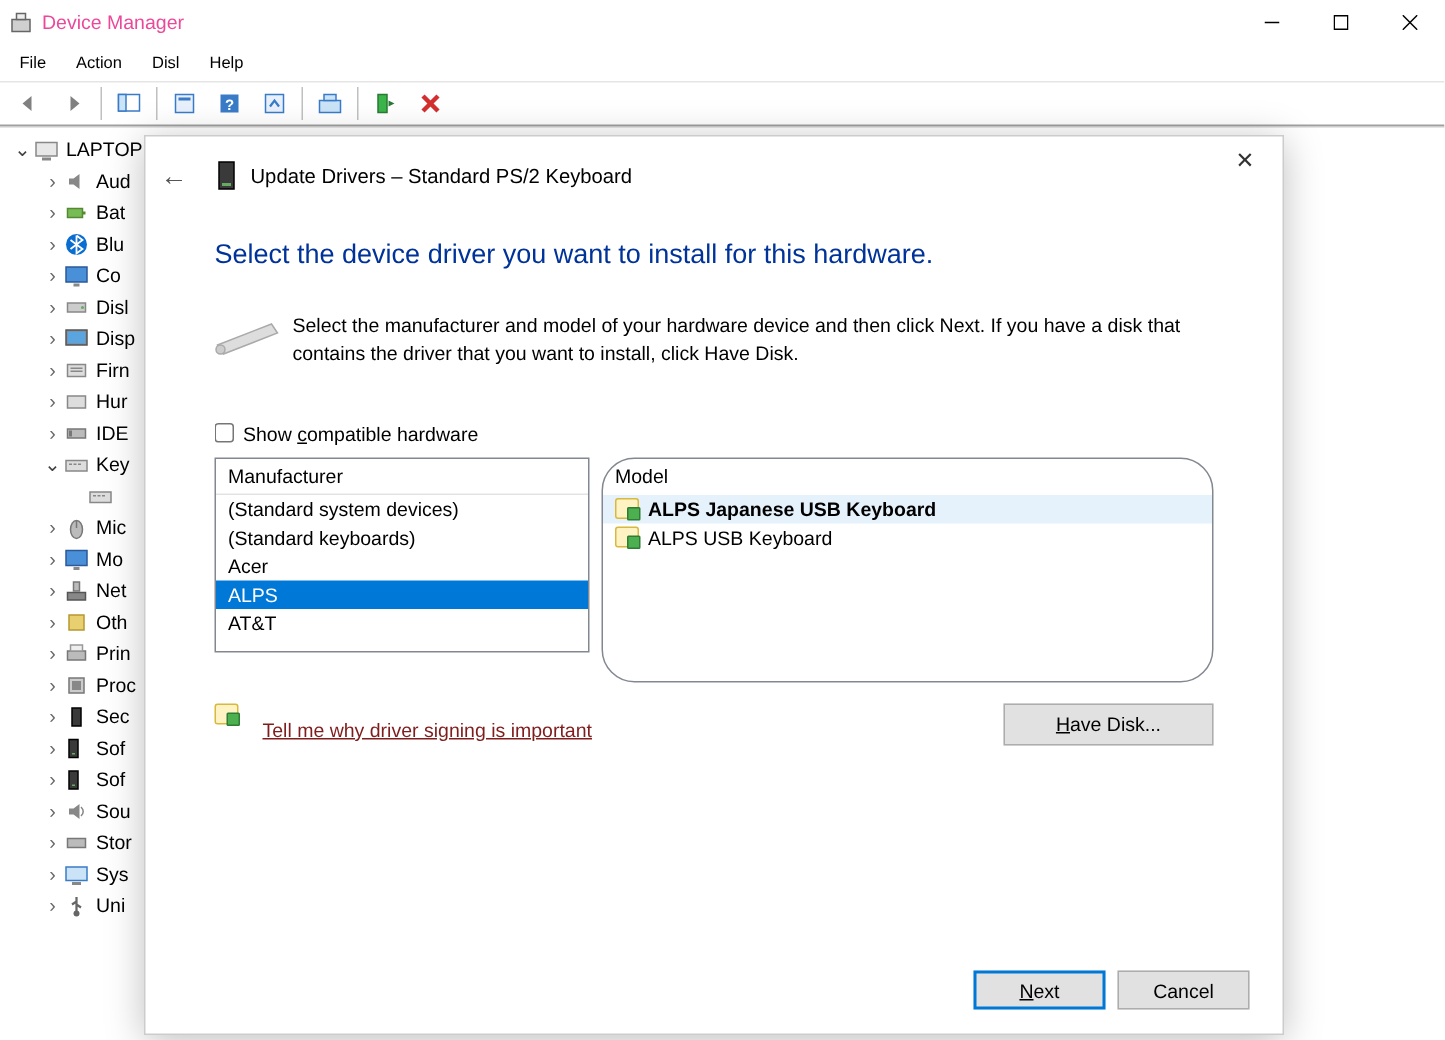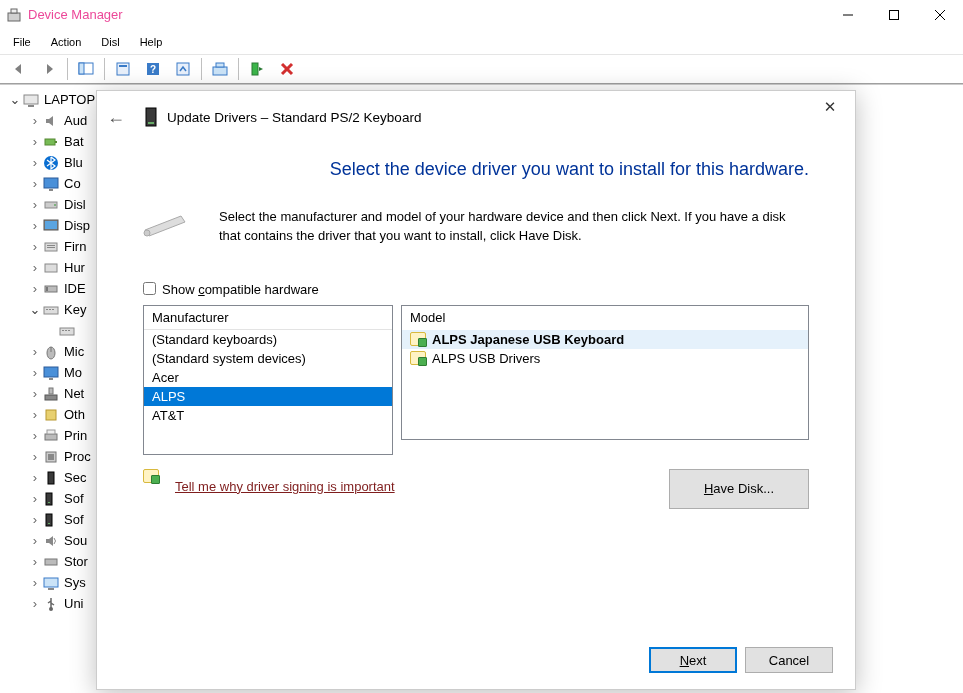--- a/index.html
+++ b/index.html
@@ -35,47 +35,47 @@
 .tree-label { white-space: nowrap; }
 
 
 .dialog { position: absolute; top: 90px; left: 96px; width: 760px; height: 600px; background: #fff; border: 1px solid #ccc; box-shadow: 0 4px 24px rgba(0,0,0,0.25); }
 .dlg-header { height: 52px; display: flex; align-items: center; padding: 0 10px; }
 .dlg-back { width: 24px; font-size: 18px; color: #555; }
 .dlg-icon { width: 20px; margin: 0 6px 0 10px; display:flex; align-items:center; justify-content:center; }
 .dlg-title { font-size: 13.5px; }
 .dlg-close { margin-left: auto; width: 30px; height: 30px; display: flex; align-items: center; justify-content: center; font-size: 15px; color: #333; margin-top: -20px; }
 .dlg-body { padding: 10px 46px 0 46px; }
-.dlg-heading { color: #003399; font-size: 18px; font-weight: 400; margin: 6px 0 28px 0; text-align: right; }
-.dlg-instr-row { display: flex; gap: 32px; margin-bottom: 36px; }
+.dlg-heading { color: #003399; font-size: 18px; font-weight: 400; margin: 6px 0 28px 0; }
+.dlg-instr-row { display: flex; gap: 8px; margin-bottom: 36px; }
 .dlg-instr-icon { width: 48px; display:flex; align-items:flex-start; justify-content:center; padding-top:4px; }
 .dlg-instr-text { font-size: 13px; line-height: 1.45; }
 .chk-row { display: flex; align-items: flex-start; margin-bottom: 8px; font-size: 13px; }
 .chk-row input { margin: 0 6px 0 0; }
 
 .list-row { display: flex; gap: 8px; margin-bottom: 14px; }
 .list-box { border: 1px solid #828790; background: #fff; }
-.mfr-box { width: 250px; height: 150px; display:flex; flex-direction:column; }
+.mfr-box { width: 250px; height: 130px; display:flex; flex-direction:column; }
 .mfr-header { padding: 4px 8px; font-size: 13px; border-bottom: 1px solid #e3e3e3; }
 .mfr-scroll { flex:1; overflow-y: scroll; }
 .mfr-item { padding: 2px 8px; font-size: 13px; }
 .mfr-item.sel { background: #0078d7; color: #ffffff; }
-.model-box { flex: 1; height: 135px; }
+.model-box { flex: 1; height: 150px; border-radius: 22px; }
 .model-header { padding: 4px 8px; font-size: 13px; border-bottom: 1px solid transparent; }
 .model-item { padding: 2px 8px; font-size: 13px; display:flex; align-items:center; gap:6px; }
 .model-item.sel { background: #e5f1fb; font-weight: bold; }
 .mini-icon { width:16px; height:14px; background:#fff3c4; border:1px solid #d8b93e; border-radius:2px; position:relative; }
 .mini-icon::after { content:''; position:absolute; right:-2px; bottom:-2px; width:7px; height:7px; background:#4caf50; border:1px solid #2e7d32; border-radius:1px; }
 
 .sign-row { display: flex; align-items: flex-start; gap: 12px; margin-bottom: 8px; }
 .sign-icon { width: 20px; height: 18px; }
 .sign-text { font-size: 13px; }
 .sign-link { color: #7f1d1d; text-decoration: underline; display:block; margin-top: 10px; }
 
-.have-disk-btn { margin-left: auto; width: 140px; height: 40px; background: #e1e1e1; border: 1px solid #adadad; font-size: 13px; }
+.have-disk-btn { margin-left: auto; width: 140px; height: 28px; background: #e1e1e1; border: 1px solid #adadad; font-size: 13px; }
 
 .dlg-footer { position: absolute; bottom: 16px; right: 22px; display: flex; gap: 8px; }
 .ft-btn { width: 88px; height: 26px; background: #e1e1e1; border: 1px solid #adadad; font-size: 13px; }
 .ft-btn.primary { border: 2px solid #0078d7; background: #e1e1e1; }
 
 
 .mfr-scroll::-webkit-scrollbar { width: 17px; }
 .mfr-scroll::-webkit-scrollbar-track { background: #f0f0f0; }
 .mfr-scroll::-webkit-scrollbar-thumb { background: #cdcdcd; border: 1px solid #a6a6a6; }
 .mfr-scroll::-webkit-scrollbar-button { height:17px; background:#f0f0f0; border:1px solid #c0c0c0; }
@@ -457,37 +457,37 @@
       <div class="dlg-instr-text">Select the manufacturer and model of your hardware device and then click Next. If you have a disk that contains the driver that you want to install, click Have Disk.</div>
     </div>
     <div class="chk-row">
       <input type="checkbox" style="">
       <label><span>Show </span><u>c</u><span>ompatible hardware</span></label>
     </div>
     <div class="list-row">
       <div class="list-box mfr-box">
         <div class="mfr-header">Manufacturer</div>
         <div class="mfr-scroll" id="mfr-list">
+            <div class="mfr-item">(Standard system devices)</div>
             <div class="mfr-item">(Standard keyboards)</div>
-            <div class="mfr-item">(Standard system devices)</div>
             <div class="mfr-item">Acer</div>
             <div class="mfr-item sel">ALPS</div>
             <div class="mfr-item">AT&amp;T</div>
           </div>
       </div>
       <div class="list-box model-box">
         <div class="model-header">Model</div>
         <div id="model-list">
             <div class="model-item sel">
               <span class="mini-icon"></span>
               <span>ALPS Japanese USB Keyboard</span>
             </div>
             <div class="model-item">
               <span class="mini-icon"></span>
-              <span>ALPS USB Drivers</span>
+              <span>ALPS USB Keyboard</span>
             </div>
           </div>
       </div>
     </div>
     <div class="sign-row">
       <div class="sign-icon">
           <div class="mini-icon"></div>
         </div>
       <div>
         <a href="#" class="sign-link">Tell me why driver signing is important</a>

